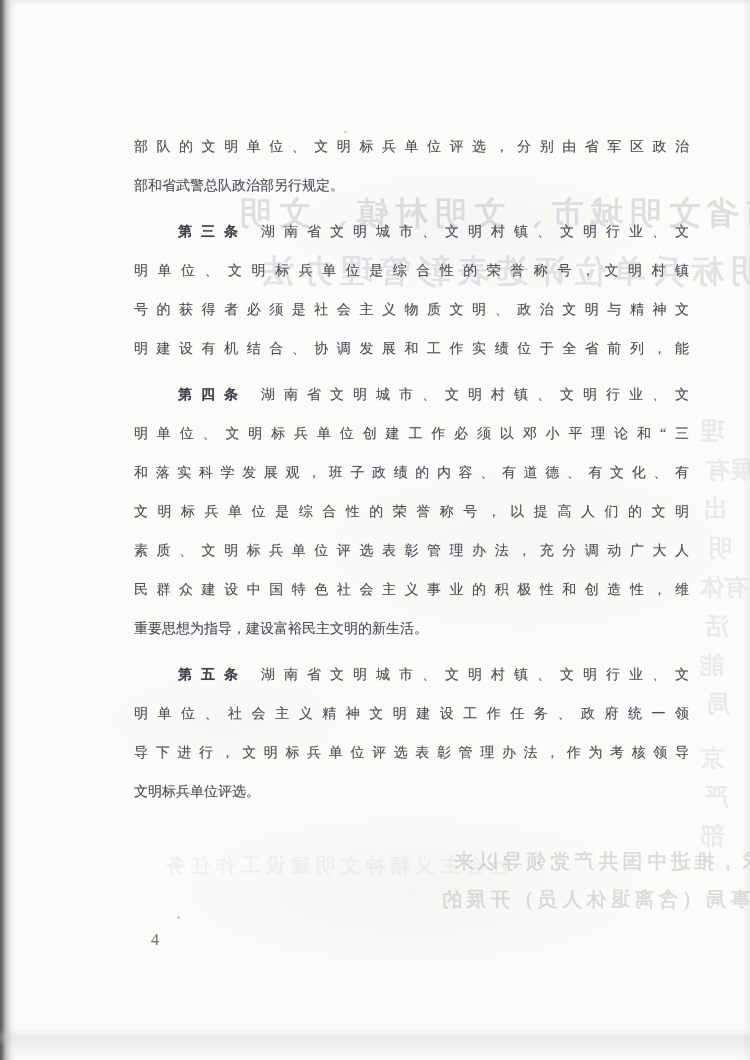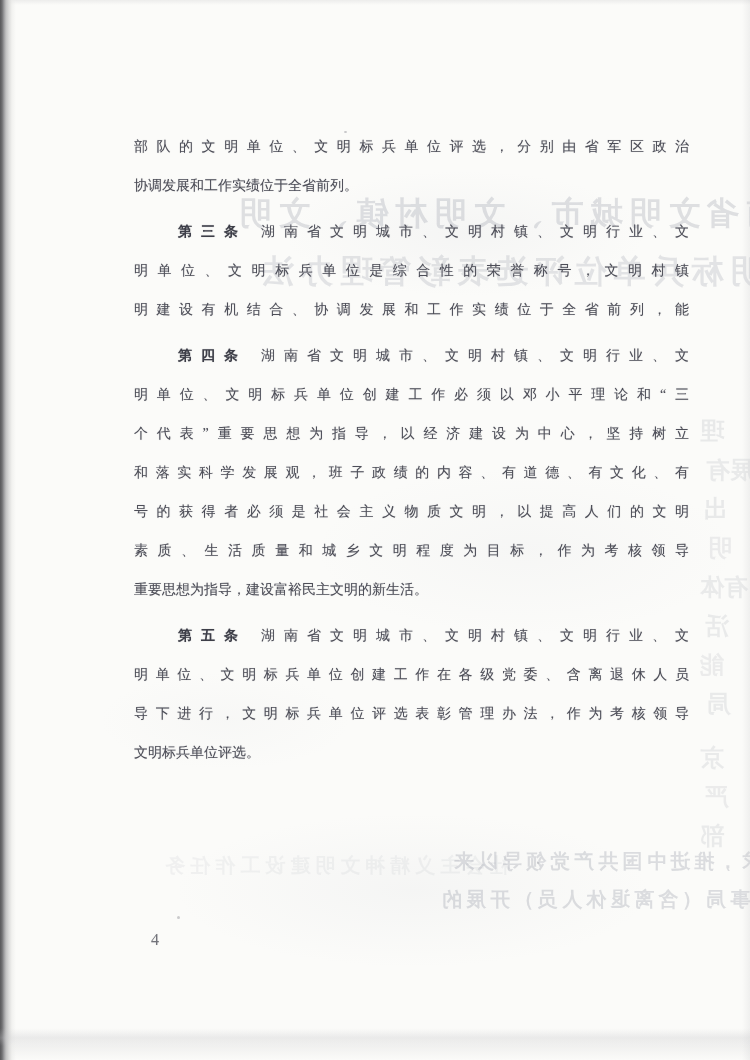--- a/index.html
+++ b/index.html
@@ -105,48 +105,49 @@
       <span style="left: 707px; top: 688px; font-size: 24px; opacity: 0.12;">局</span>
       <span style="left: 700px; top: 742px; font-size: 24px; opacity: 0.12;">京</span>
       <span style="left: 705px; top: 781px; font-size: 24px; opacity: 0.11;">严</span>
       <span style="left: 700px; top: 820px; font-size: 24px; opacity: 0.12;">部</span>
     </div>
 
   <div class="text-block">
 
     <div class="para">
       <div class="line">部队的文明单位、文明标兵单位评选，分别由省军区政治</div>
-      <div class="line end">协调发展和工作实绩位于全省前列。</div>
+      <div class="line end">部和省武警总队政治部另行规定。</div>
     </div>
 
     <div class="para spaced">
       <div class="line first">
         <span class="article-label">第三条</span><span>湖南省文明城市、文明村镇、文明行业、文</span>
       </div>
       <div class="line">明单位、文明标兵单位是综合性的荣誉称号，文明村镇</div>
+      <div class="line">号的获得者必须是社会主义物质文明、政治文明与精神文</div>
       <div class="line">明建设有机结合、协调发展和工作实绩位于全省前列，能</div>
     </div>
 
     <div class="para spaced">
       <div class="line first">
         <span class="article-label">第四条</span><span>湖南省文明城市、文明村镇、文明行业、文</span>
       </div>
       <div class="line">明单位、文明标兵单位创建工作必须以邓小平理论和“三</div>
-      <div class="line">个代表”重要思想为指导，以经济建设为中心，坚持树立</div>
       <div class="line">和落实科学发展观，班子政绩的内容、有道德、有文化、有</div>
-      <div class="line">号的获得者必须是社会主义物质文明，以提高人们的文明</div>
-      <div class="line">素质、生活质量和城乡文明程度为目标，作为考核领导</div>
+      <div class="line">文明标兵单位是综合性的荣誉称号，以提高人们的文明</div>
+      <div class="line">素质、文明标兵单位评选表彰管理办法，充分调动广大人</div>
+      <div class="line">民群众建设中国特色社会主义事业的积极性和创造性，维</div>
       <div class="line end">重要思想为指导，建设富裕民主文明的新生活。</div>
     </div>
 
     <div class="para spaced">
       <div class="line first">
         <span class="article-label">第五条</span><span>湖南省文明城市、文明村镇、文明行业、文</span>
       </div>
-      <div class="line">明单位、文明标兵单位创建工作在各级党委、含离退休人员</div>
+      <div class="line">明单位、社会主义精神文明建设工作任务、政府统一领</div>
       <div class="line">导下进行，文明标兵单位评选表彰管理办法，作为考核领导</div>
       <div class="line end">文明标兵单位评选。</div>
     </div>
 
   </div>
 
   <div class="page-number">4</div>
 
   <div class="speck speck-1"></div>
   <div class="speck speck-2"></div>

